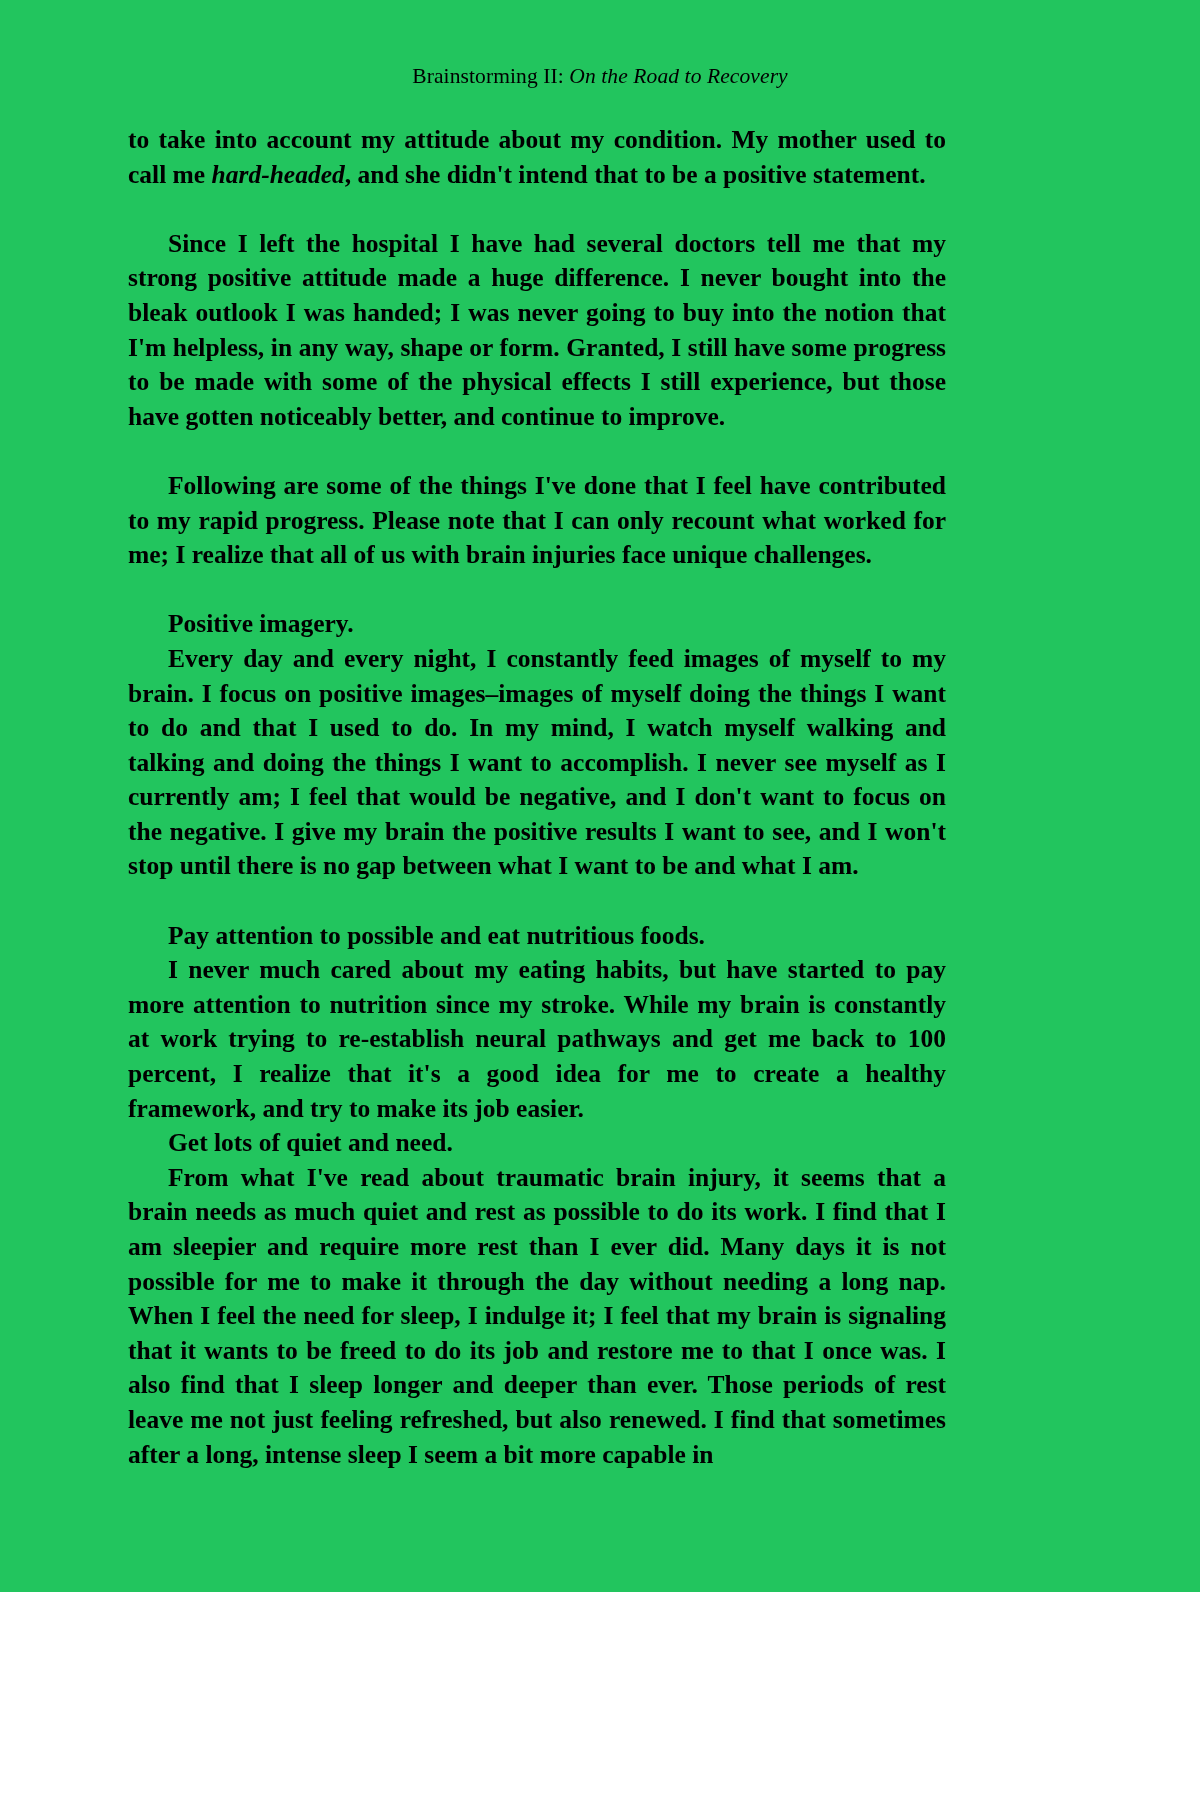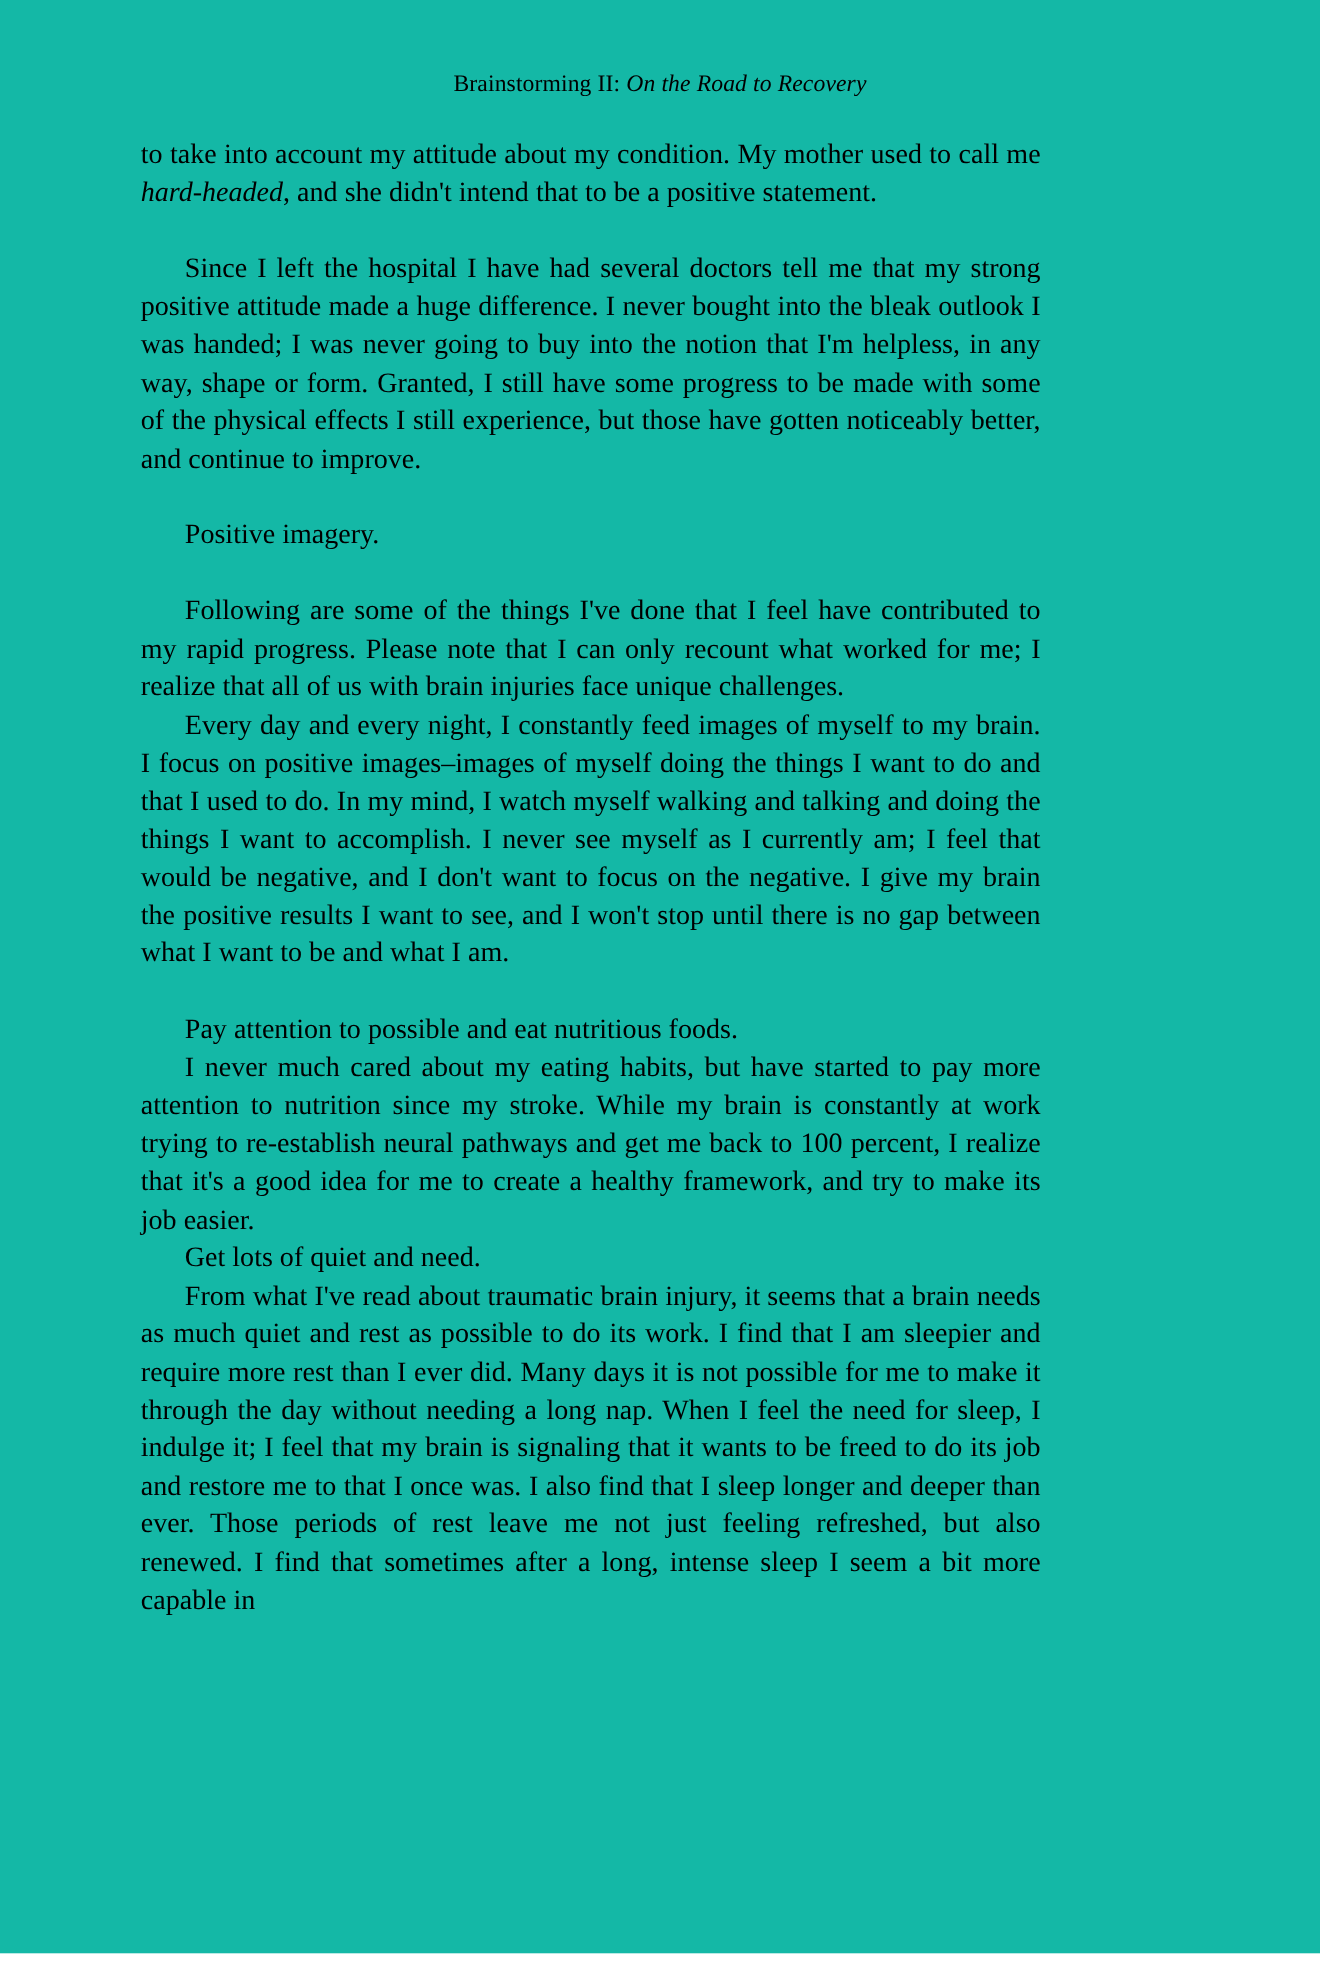--- a/index.html
+++ b/index.html
@@ -7,22 +7,22 @@
     padding: 0;
     background: #ffffff;
   }
   body {
     font-family: "Liberation Serif", "DejaVu Serif", serif;
     color: #000000;
   }
   .page {
     position: relative;
     width: 1200px;
-    height: 1776px;
-    background: #14b8a6;
+    height: 1592px;
+    background: #22c55e;
     box-sizing: border-box;
     overflow: hidden;
   }
   .running-head {
     position: absolute;
     top: 64px;
     left: 0;
     right: 0;
     text-align: center;
     font-size: 21.5px;
@@ -40,20 +40,21 @@
   }
 
   p {
     margin: 0;
     font-size: 25.5px;
     line-height: 34.6px;
     text-align: justify;
     text-justify: inter-word;
     -webkit-hyphens: none;
     hyphens: none;
+    font-weight: bold;
   }
   p.indent { text-indent: 40px; }
   p.gap-lg { margin-top: 34.6px; }
   p.nogap { margin-top: 0; }
   .ital { font-style: italic; }
 
   .folio {
     position: absolute;
     top: 1432px;
     left: 0;
@@ -73,23 +74,23 @@
   </div>
 
   <div class="textblock">
 
     <p class="nogap">
       <span>to take into account my attitude about my condition. My mother used to call me </span><span class="ital">hard-headed</span><span>, and she didn't intend that to be a positive statement.</span>
     </p>
 
     <p class="indent gap-lg">Since I left the hospital I have had several doctors tell me that my strong positive attitude made a huge difference. I never bought into the bleak outlook I was handed; I was never going to buy into the notion that I'm helpless, in any way, shape or form. Granted, I still have some progress to be made with some of the physical effects I still experience, but those have gotten noticeably better, and continue to improve.</p>
 
+    <p class="indent gap-lg">Following are some of the things I've done that I feel have contributed to my rapid progress. Please note that I can only recount what worked for me; I realize that all of us with brain injuries face unique challenges.</p>
+
     <p class="indent gap-lg">Positive imagery.</p>
-
-    <p class="indent gap-lg">Following are some of the things I've done that I feel have contributed to my rapid progress. Please note that I can only recount what worked for me; I realize that all of us with brain injuries face unique challenges.</p>
 
     <p class="indent nogap">Every day and every night, I constantly feed images of myself to my brain. I focus on positive images–images of myself doing the things I want to do and that I used to do. In my mind, I watch myself walking and talking and doing the things I want to accomplish. I never see myself as I currently am; I feel that would be negative, and I don't want to focus on the negative. I give my brain the positive results I want to see, and I won't stop until there is no gap between what I want to be and what I am.</p>
 
     <p class="indent gap-lg">Pay attention to possible and eat nutritious foods.</p>
 
     <p class="indent nogap">I never much cared about my eating habits, but have started to pay more attention to nutrition since my stroke. While my brain is constantly at work trying to re-establish neural pathways and get me back to 100 percent, I realize that it's a good idea for me to create a healthy framework, and try to make its job easier.</p>
 
     <p class="indent nogap">Get lots of quiet and need.</p>
 
     <p class="indent nogap">From what I've read about traumatic brain injury, it seems that a brain needs as much quiet and rest as possible to do its work. I find that I am sleepier and require more rest than I ever did. Many days it is not possible for me to make it through the day without needing a long nap. When I feel the need for sleep, I indulge it; I feel that my brain is signaling that it wants to be freed to do its job and restore me to that I once was. I also find that I sleep longer and deeper than ever. Those periods of rest leave me not just feeling refreshed, but also renewed. I find that sometimes after a long, intense sleep I seem a bit more capable in</p>

